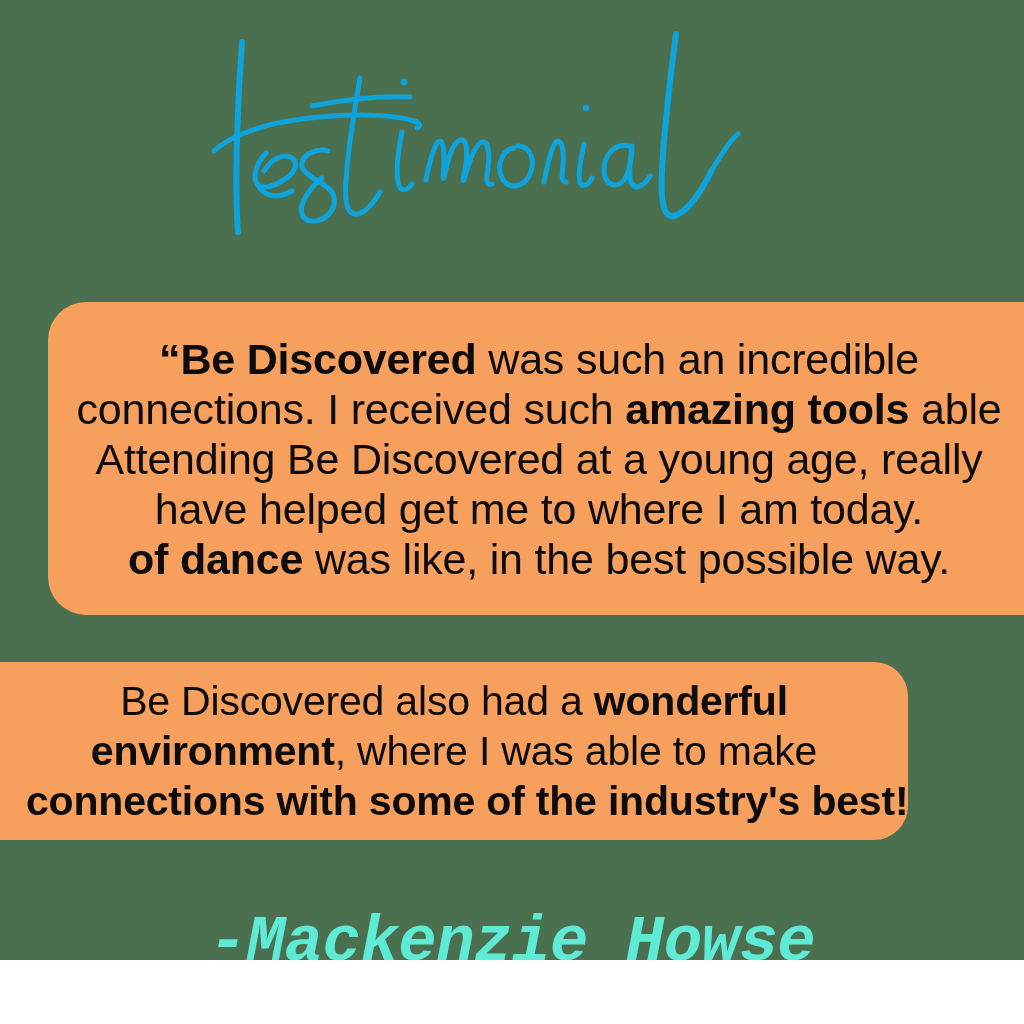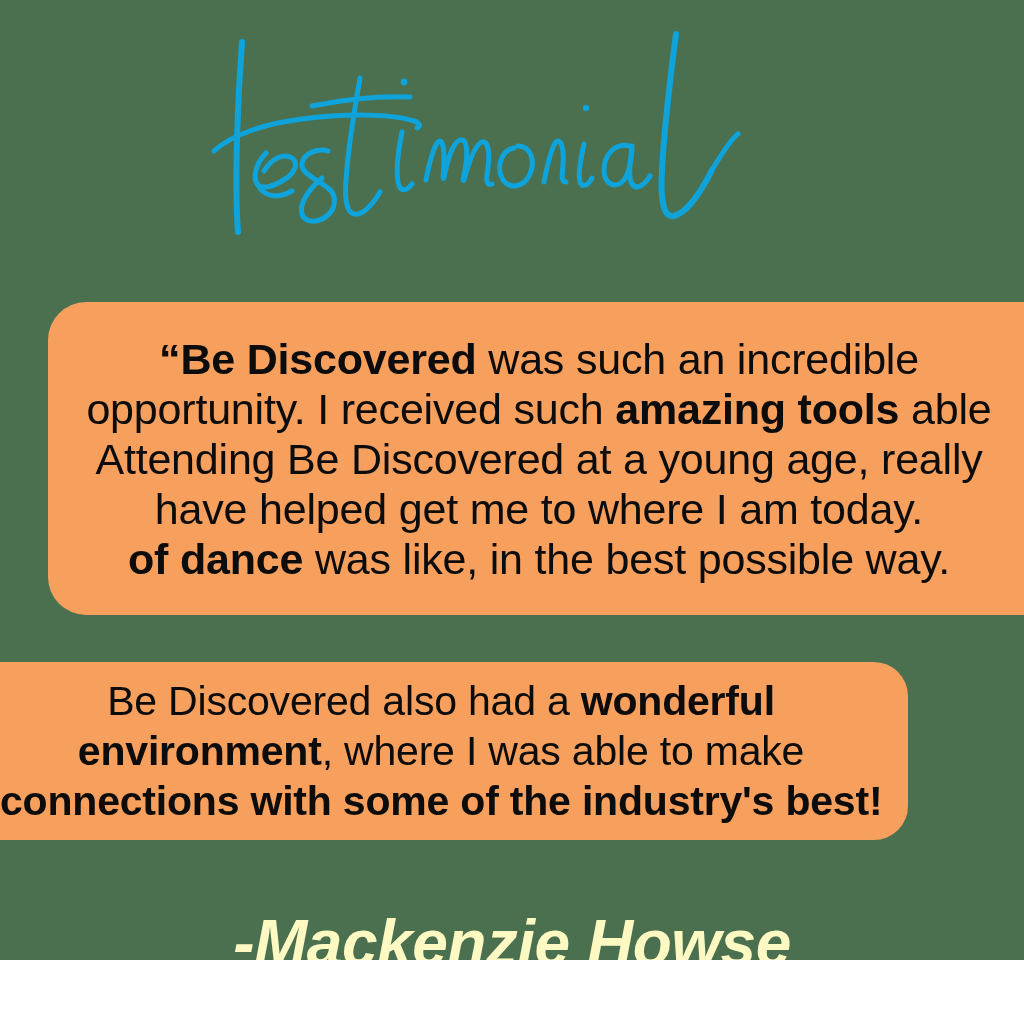--- a/index.html
+++ b/index.html
@@ -80,20 +80,21 @@
   }
 
   #quote-box-1 .quote-line {
     font-size: 43px;
     line-height: 50px;
   }
 
   #quote-box-2 .quote-line {
     font-size: 41px;
     line-height: 50px;
+    padding-left: 26px;
   }
 
   .quote-line b,
   .quote-line strong {
     font-weight: 700;
   }
 
   
   #attribution {
     position: absolute;
@@ -146,27 +147,27 @@
 
         <path d="M524 14 C 518 60, 512 110, 510 150 C 508 182, 512 198, 522 196 C 534 193, 548 174, 560 150" stroke-width="6"></path>
         <path d="M560 150 C 572 130, 580 118, 586 114" stroke-width="5"></path>
       </g>
       <text class="title-text-fallback" x="360" y="150" text-anchor="middle">Testimonial</text>
     </svg>
   </div>
 
   <div class="quote-box" id="quote-box-1" style="background: rgb(247, 159, 92);">
       <div class="quote-line"><b>“Be Discovered</b><span> was such an incredible</span></div>
-      <div class="quote-line"><span>opportunity. I received such </span><b>amazing tools</b><span> able</span></div>
+      <div class="quote-line"><span>connections. I received such </span><b>amazing tools</b><span> able</span></div>
       <div class="quote-line"><span>Attending Be Discovered at a young age, really</span></div>
       <div class="quote-line"><span>have helped get me to where I am today.</span></div>
       <div class="quote-line"><b>of dance</b><span> was like, in the best possible way.</span></div>
     </div>
 
   <div class="quote-box" id="quote-box-2" style="background: rgb(247, 159, 92);">
       <div class="quote-line"><span>Be Discovered also had a </span><b>wonderful</b></div>
       <div class="quote-line"><b>environment</b><span>, where I was able to make</span></div>
       <div class="quote-line"><b>connections with some of the industry's best!</b></div>
     </div>
 
-  <div id="attribution" style="color: #fef9c3;">-Mackenzie Howse</div>
+  <div id="attribution" style="color: #5eead4; font-family: Liberation Mono, monospace;">-Mackenzie Howse</div>
 
 </div>
 
 </body></html>

